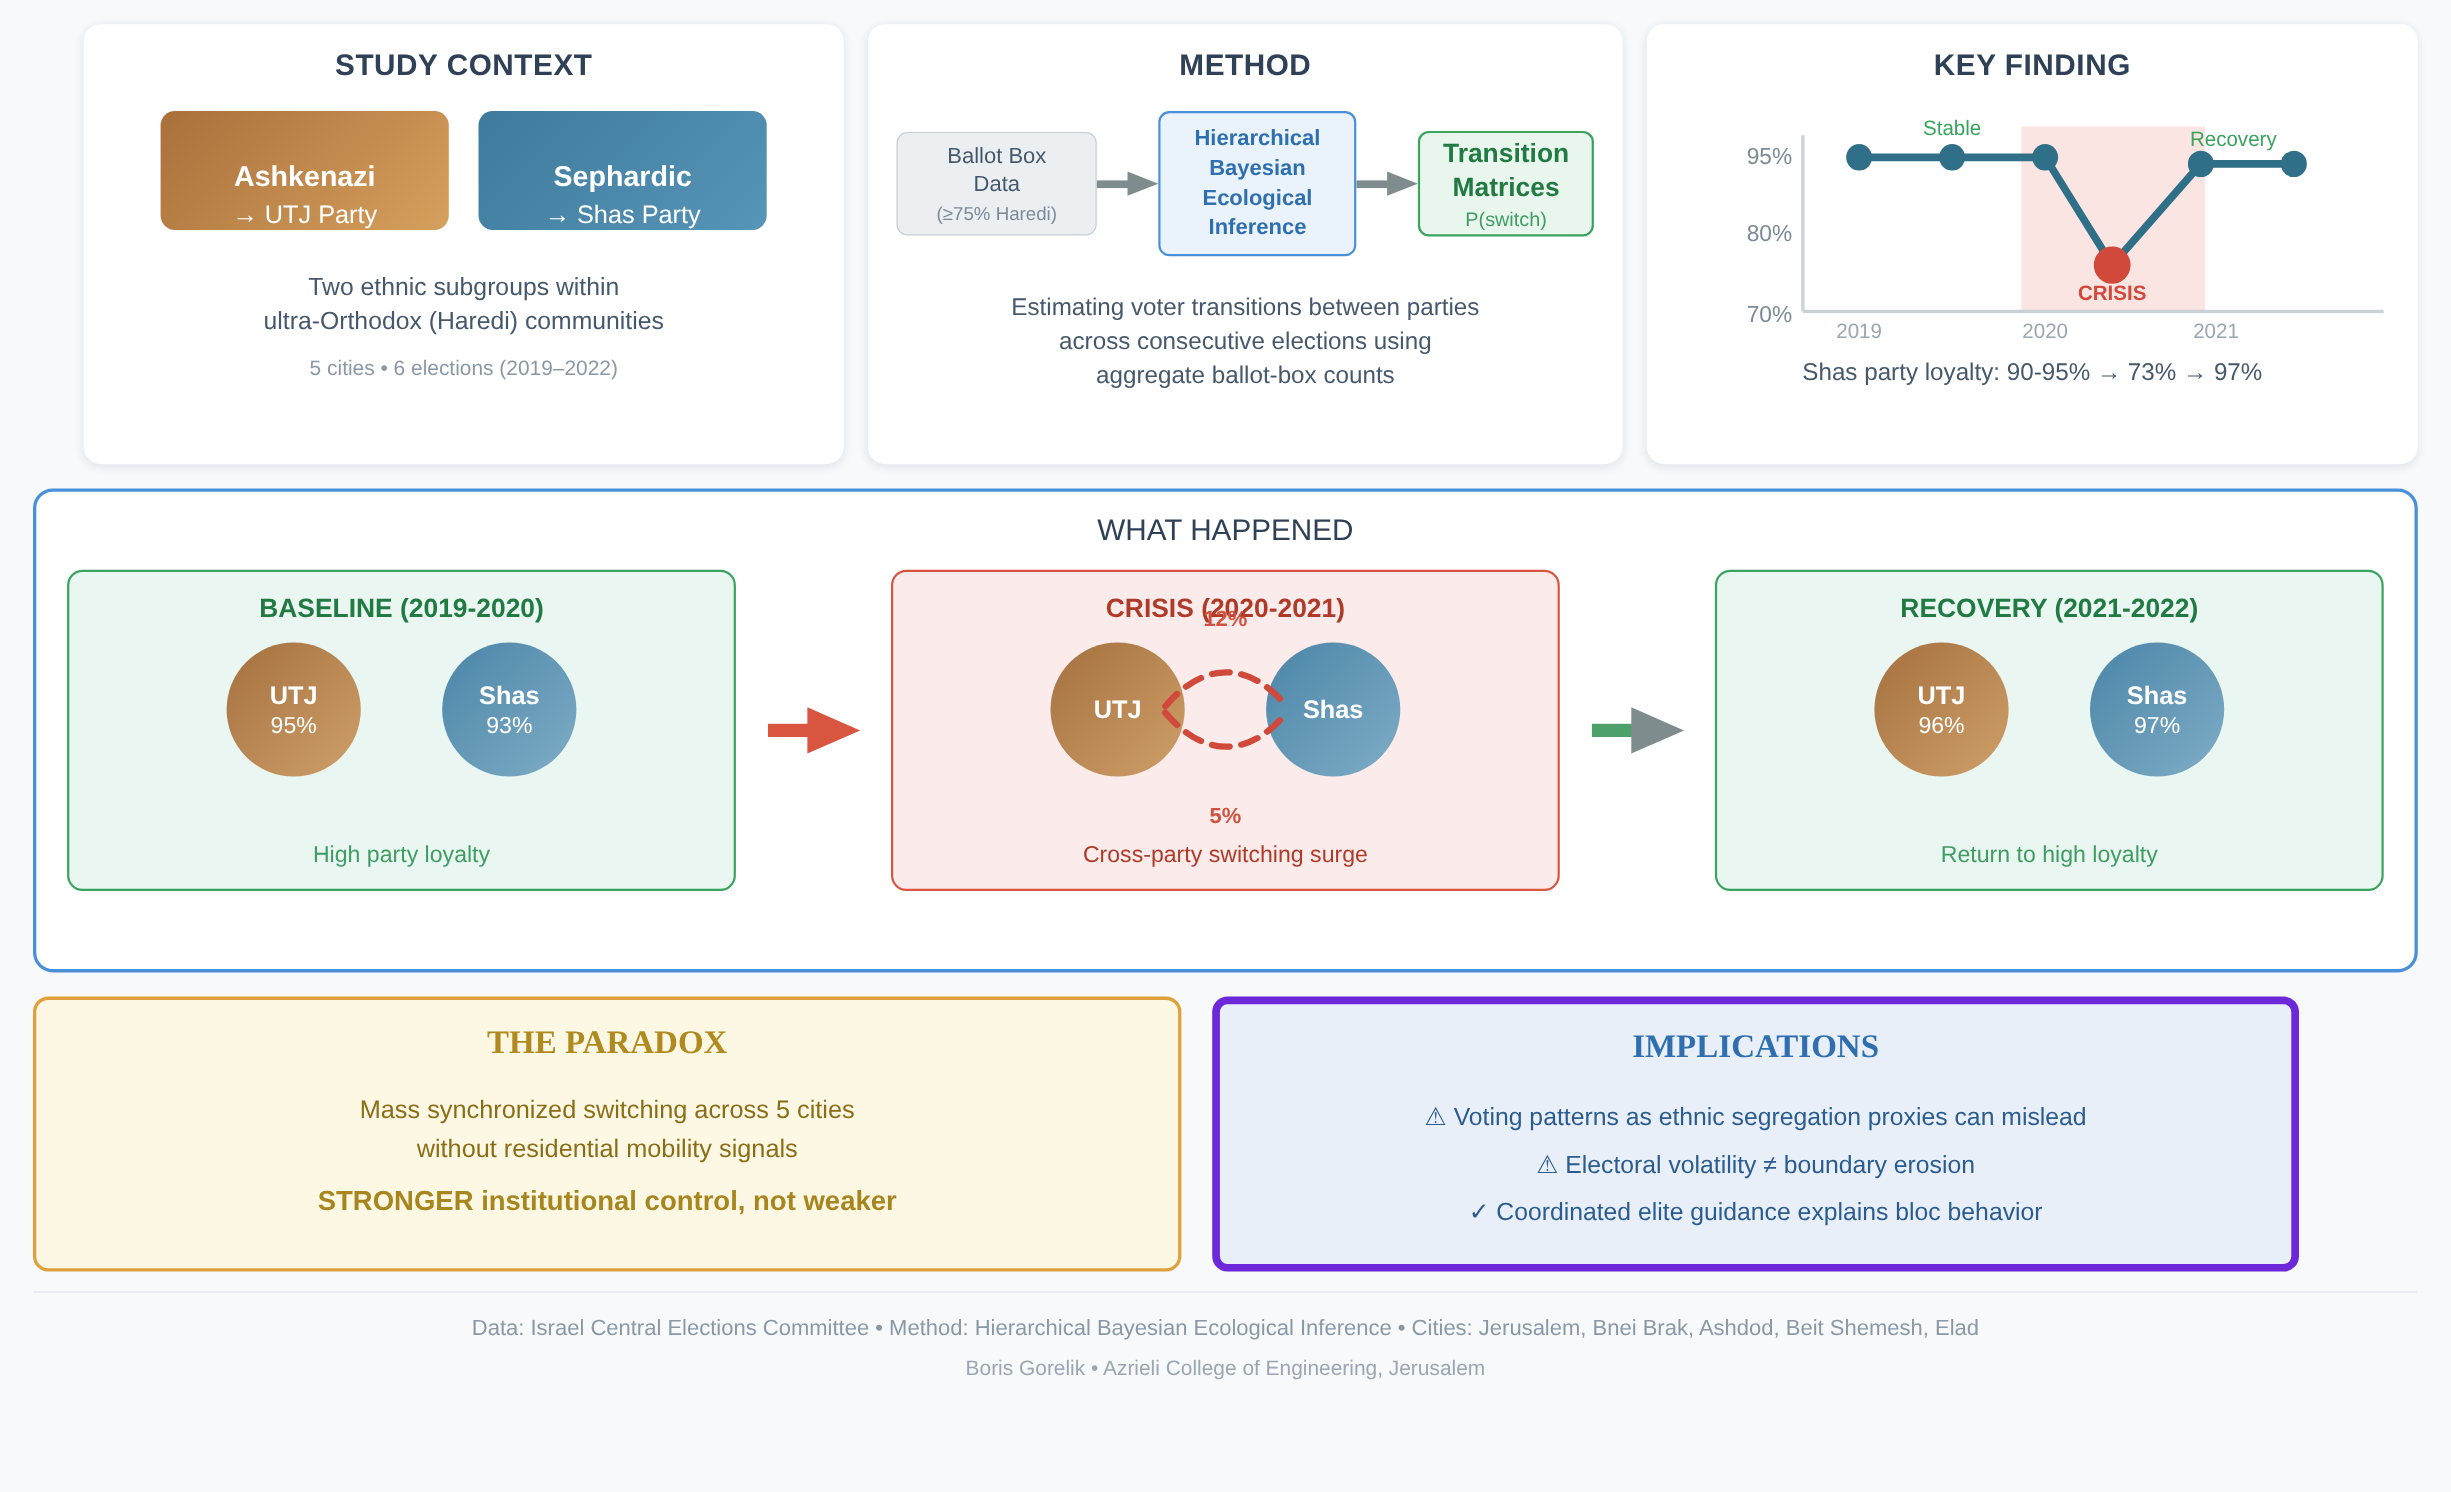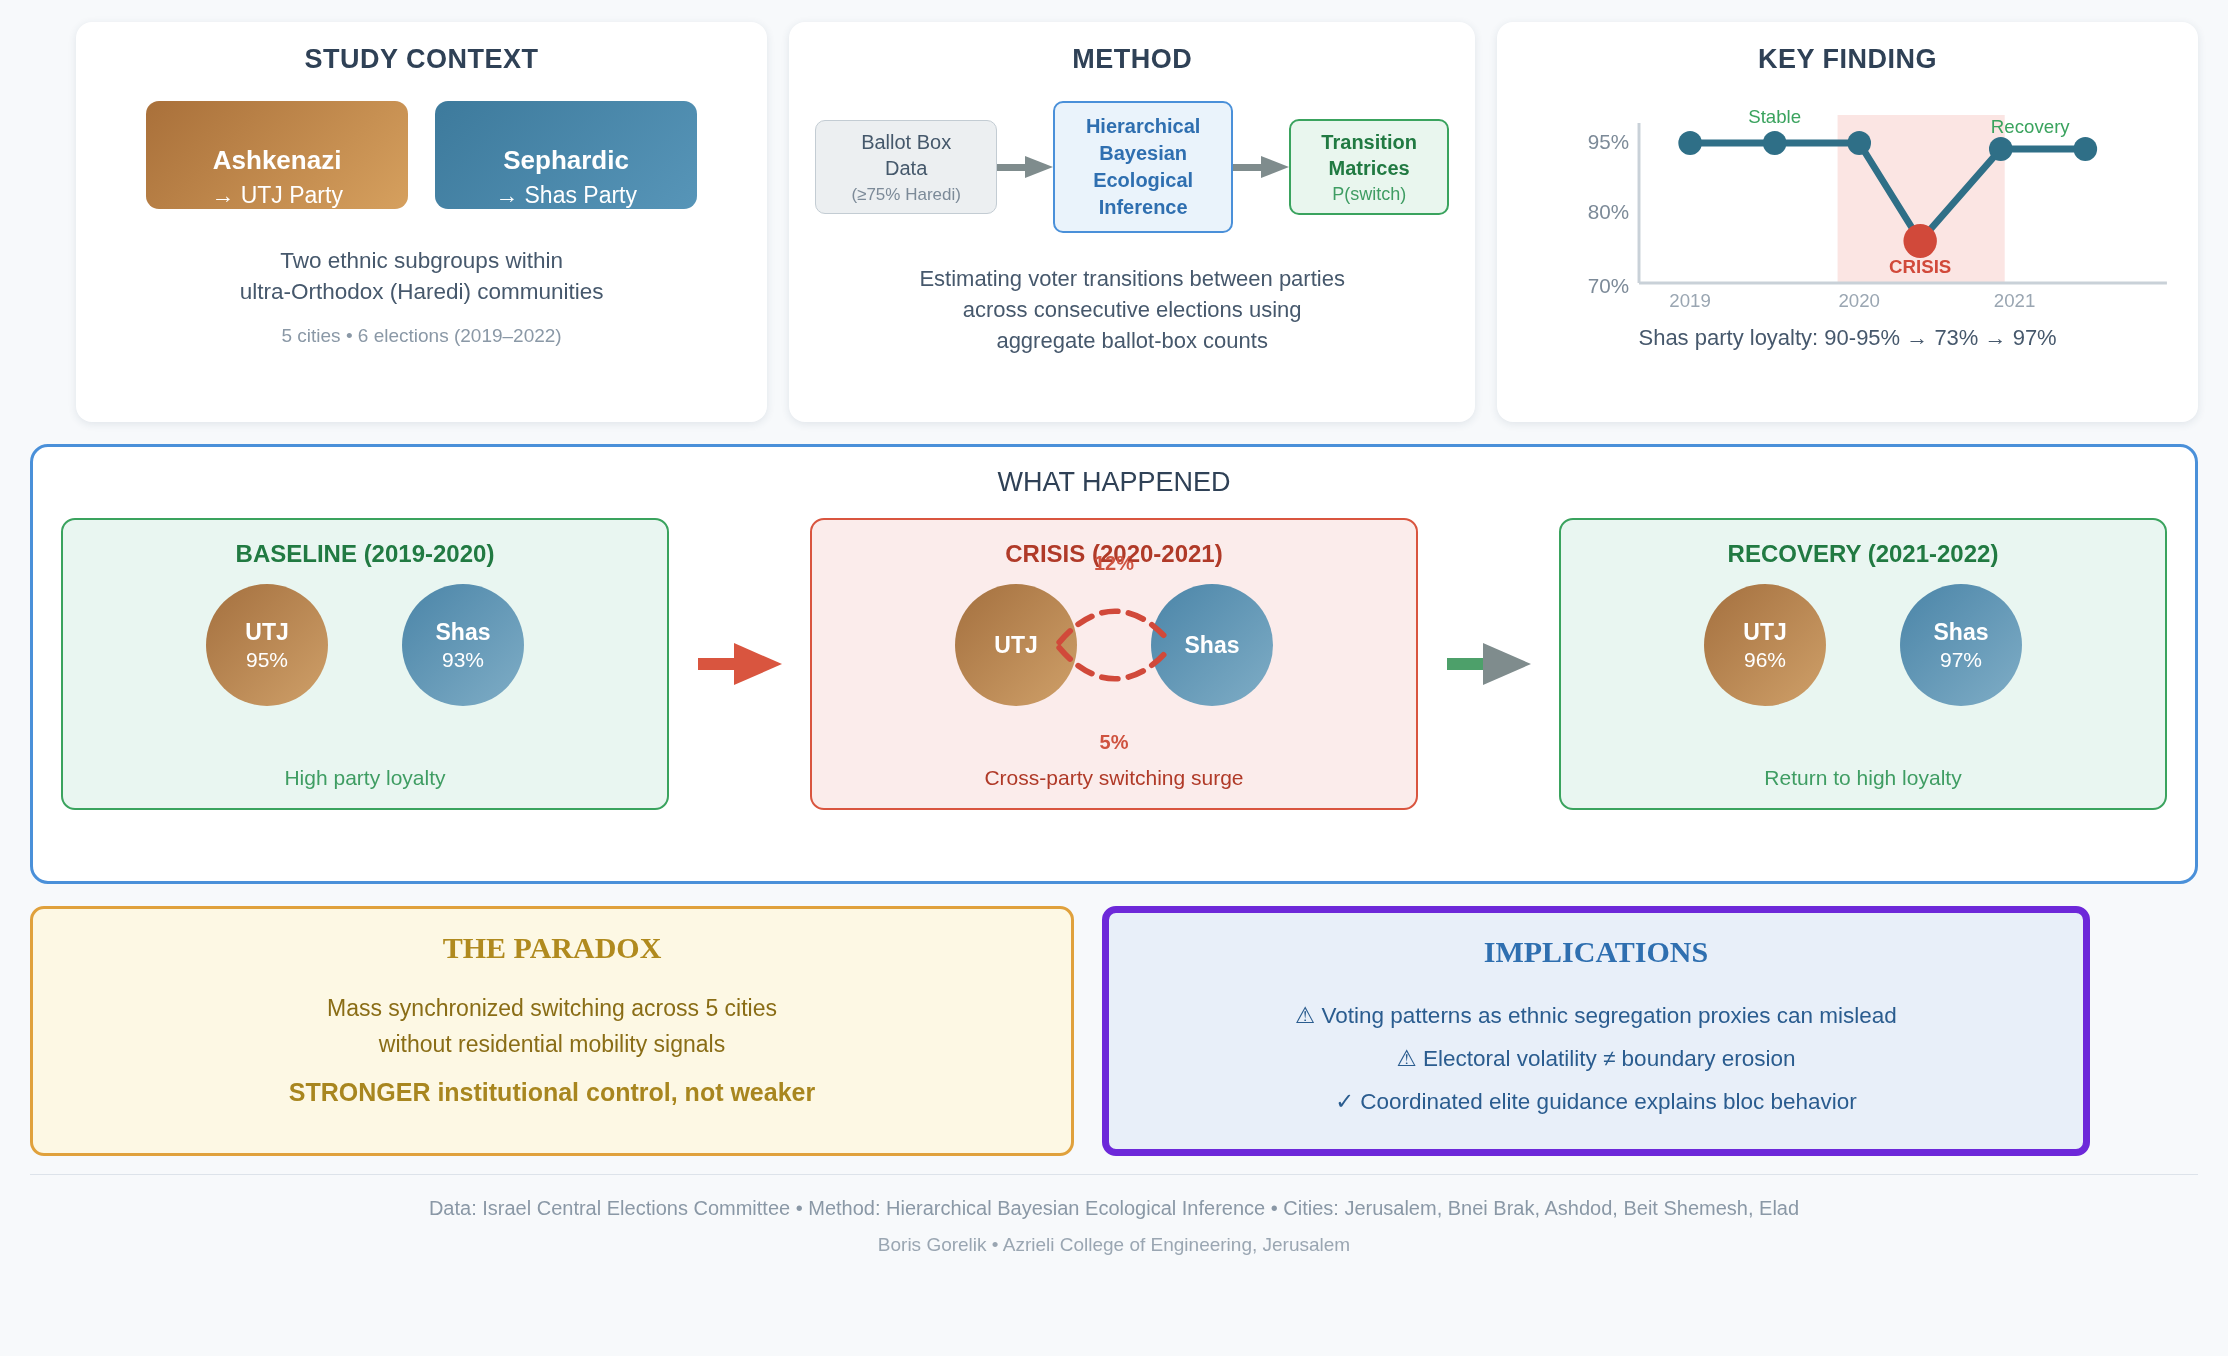--- a/index.html
+++ b/index.html
@@ -61,21 +61,21 @@
   }
   .fb-data .l1 { font-size: 20px; color: #45586b; line-height: 1.3; }
   .fb-data .l2 { font-size: 17px; color: #7c8a98; margin-top: 4px; }
   .fb-hbei {
     width: 180px; height: 132px; background: #eaf3fb; border: 2.4px solid #4a90d9;
     color: #2f6fb0; font-weight: bold; font-size: 20px; line-height: 1.34;
   }
   .fb-trans {
     width: 160px; height: 96px; background: #e9f6ee; border: 2.4px solid #3aa35e;
   }
-  .fb-trans .l1 { color: #217a42; font-weight: bold; font-size: 20px; line-height: 1.3; }
+  .fb-trans .l1 { color: #217a42; font-weight: bold; font-size: 24px; line-height: 1.3; }
   .fb-trans .l2 { color: #3f9d63; font-size: 18px; font-weight: normal; margin-top: 3px; }
   .flow-arrow { width: 56px; height: 28px; flex: 0 0 auto; }
 
   .method-desc { text-align: center; font-size: 22px; line-height: 1.42; color: #46586c; }
 
   
   .chart-wrap { position: relative; width: 100%; height: 212px; }
   .chart-caption { text-align: center; font-size: 22px; color: #46586c; margin-top: 12px; }
 
   

